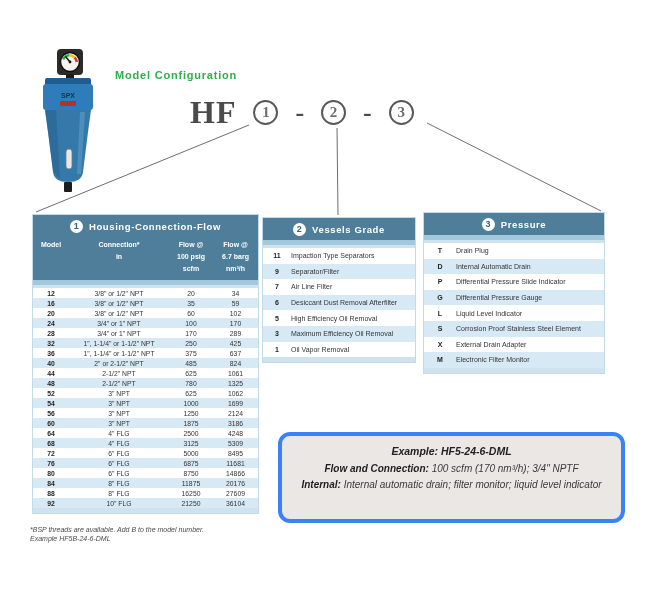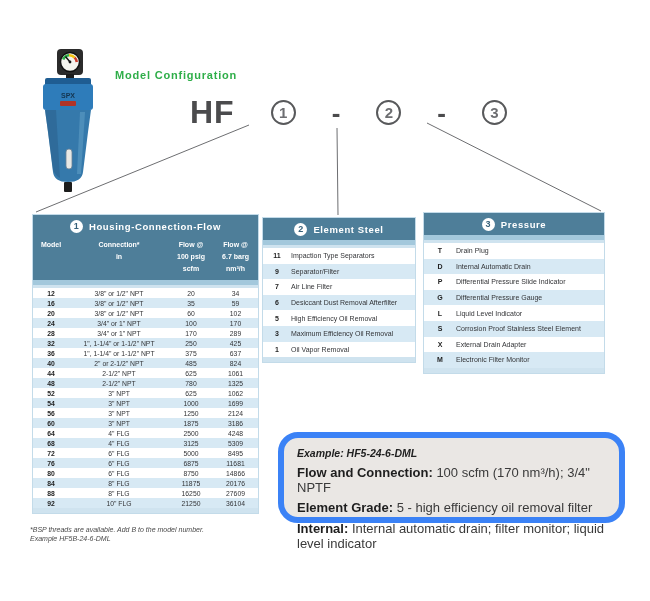--- a/index.html
+++ b/index.html
@@ -3,21 +3,21 @@
 <meta charset="utf-8">
 <style>
   html,body{margin:0;padding:0;background:#fff;}
   .canvas{position:relative;width:650px;height:601px;background:#fff;overflow:hidden;
           font-family:"Liberation Sans",sans-serif;color:#333437;}
   .overlay{position:absolute;left:0;top:0;pointer-events:none;}
 
   
   .green-heading{position:absolute;left:115px;top:69px;font-size:11px;font-weight:bold;
                  letter-spacing:.8px;color:#2fae49;}
-  .model-row{position:absolute;left:190px;top:94px;display:flex;align-items:center;gap:36px;}
+  .model-row{position:absolute;left:190px;top:94px;display:flex;align-items:center;gap:17px;font-family:Liberation Serif, serif;}
   .model-prefix{font-size:32px;font-weight:bold;color:#4b4b4d;letter-spacing:1px;}
   .num-circle{width:21px;height:21px;border:2px solid #58595b;border-radius:50%;
               display:flex;align-items:center;justify-content:center;
               font-size:15px;font-weight:bold;color:#6d6e71;background:#fff;}
   .model-dash{font-size:26px;font-weight:bold;color:#4b4b4d;line-height:1;}
 
   
   .panel{position:absolute;background:#cfe3ef;box-shadow:0 0 0 1px #c3dbe9;}
   .thead{background:#4e7e99;color:#fff;display:flex;align-items:center;justify-content:center;
          gap:6px;height:22px;font-weight:bold;font-size:9.5px;letter-spacing:.6px;}
@@ -49,24 +49,24 @@
   .trow2 .cell-code{font-weight:bold;color:#1e1e1e;text-align:center;}
   .trow2 .cell-label{text-align:left;}
   .padbottom{height:5px;}
 
   
   .footnote{position:absolute;left:30px;top:525px;font-size:7px;font-style:italic;
             color:#4a4a4a;line-height:9px;}
 
   
   .example-box{position:absolute;left:278px;top:432px;width:347px;height:91px;
-               background:#eae7e4;border:6px solid #3b82f6;border-radius:20px;
-               box-sizing:border-box;padding:9px 13px;}
+               background:#eae7e4;border:4px solid #3b82f6;border-radius:12px;
+               box-sizing:border-box;padding:9px 13px;text-align:center;}
   .example-title{font-size:10.5px;font-weight:bold;font-style:italic;color:#222;}
-  .example-line{font-size:13px;margin-top:5.5px;color:#3a3a3a;}
+  .example-line{font-size:10px;margin-top:5.5px;color:#3a3a3a;font-style:italic;}
   .example-line:first-of-type{margin-top:11px;}
   .example-label{font-weight:bold;color:#1e1e1e;}
 
   
   .product{position:absolute;left:36px;top:46px;width:64px;height:152px;}
 </style>
 </head>
 <body>
 
 <div class="canvas">
@@ -277,21 +277,21 @@
           <div class="cell cell-flow_scfm">21250</div>
           <div class="cell cell-flow_nm3">36104</div>
         </div>
       </div>
     <div class="padbottom"></div>
   </div>
 
   <div class="panel" id="element">
     <div class="thead">
       <span class="hcircle">2</span>
-      <span>Element Steel</span>
+      <span>Vessels Grade</span>
     </div>
     <div class="substrip"></div>
     <div class="gap"></div>
     <div>
         <div class="trow2">
           <div class="cell cell-code">11</div>
           <div class="cell cell-label">Impaction Type Separators</div>
         </div>
         <div class="trow2 alt">
           <div class="cell cell-code">9</div>
@@ -369,20 +369,17 @@
     <div>*BSP threads are available. Add B to the model number.</div>
     <div>Example HF5B-24-6-DML</div>
   </div>
 
   <div class="example-box">
     <div class="example-title">Example: HF5-24-6-DML</div>
     <div class="example-line">
       <span class="example-label">Flow and Connection:</span><span> 100 scfm (170 nm³/h); 3/4" NPTF</span>
     </div>
     <div class="example-line">
-      <span class="example-label">Element Grade:</span><span> 5 - high efficiency oil removal filter</span>
-    </div>
-    <div class="example-line">
       <span class="example-label">Internal:</span><span> Internal automatic drain; filter monitor; liquid level indicator</span>
     </div>
   </div>
 
 </div>
 
 </body></html>

